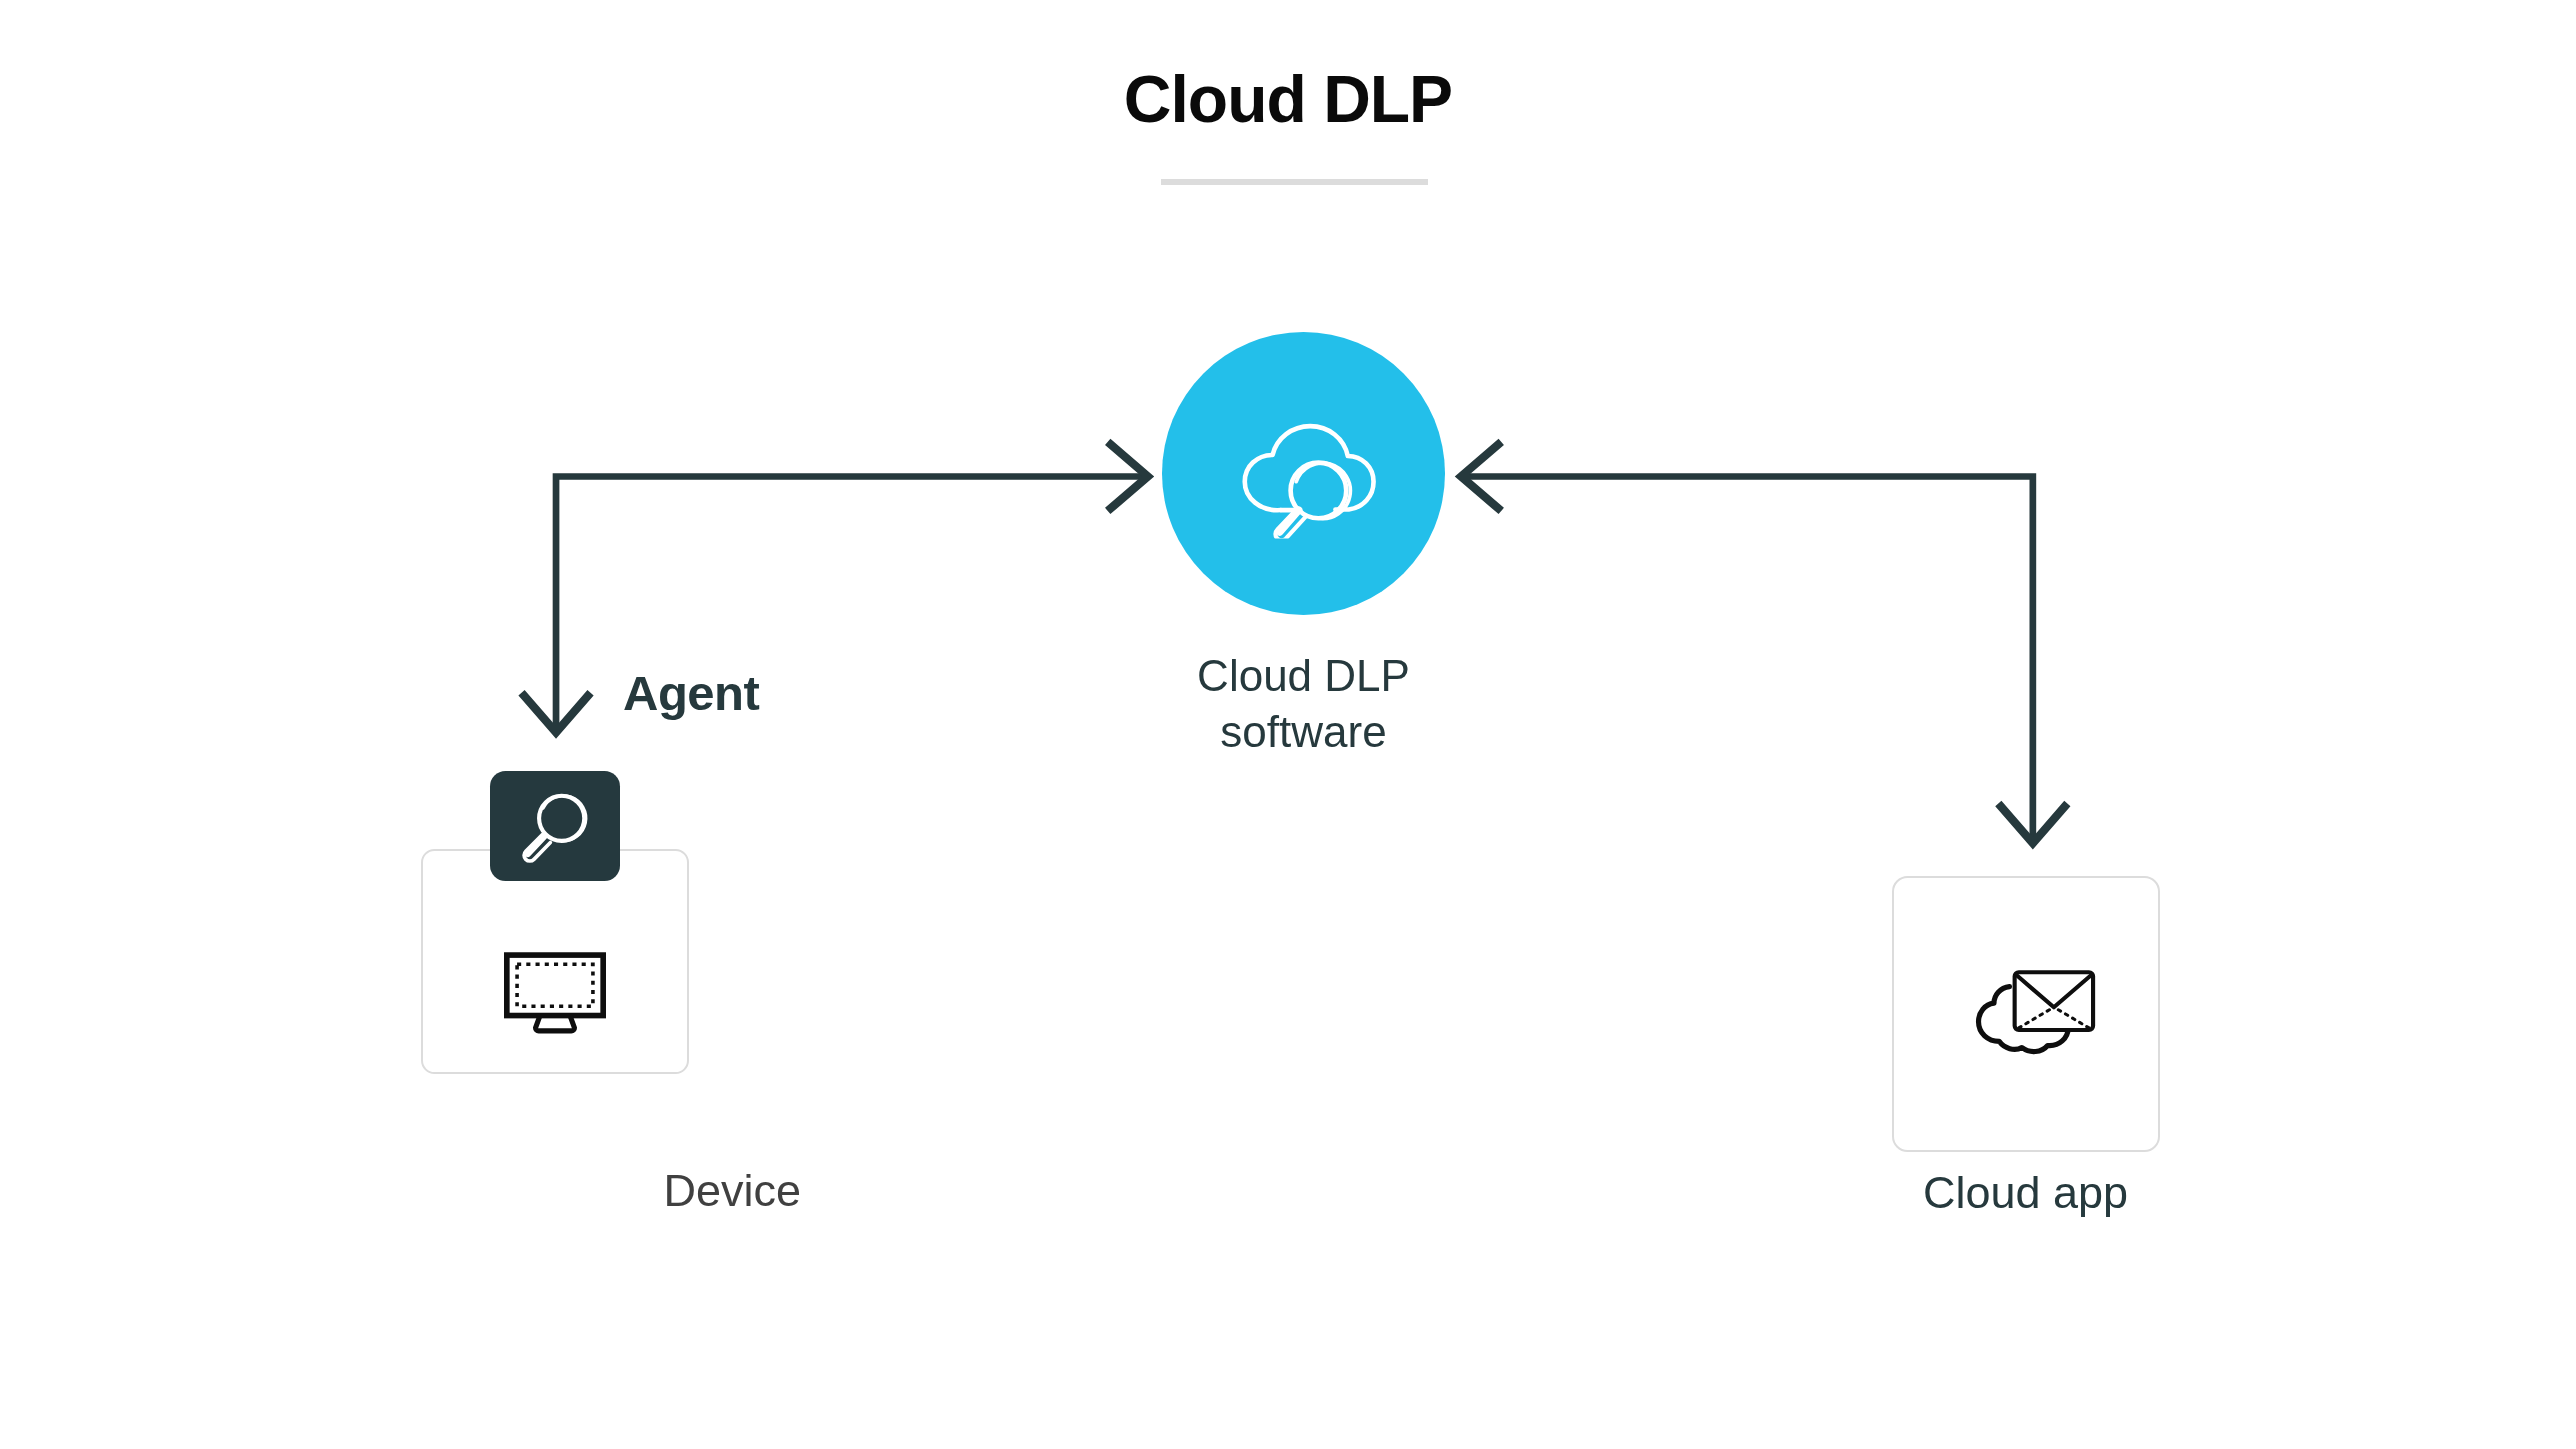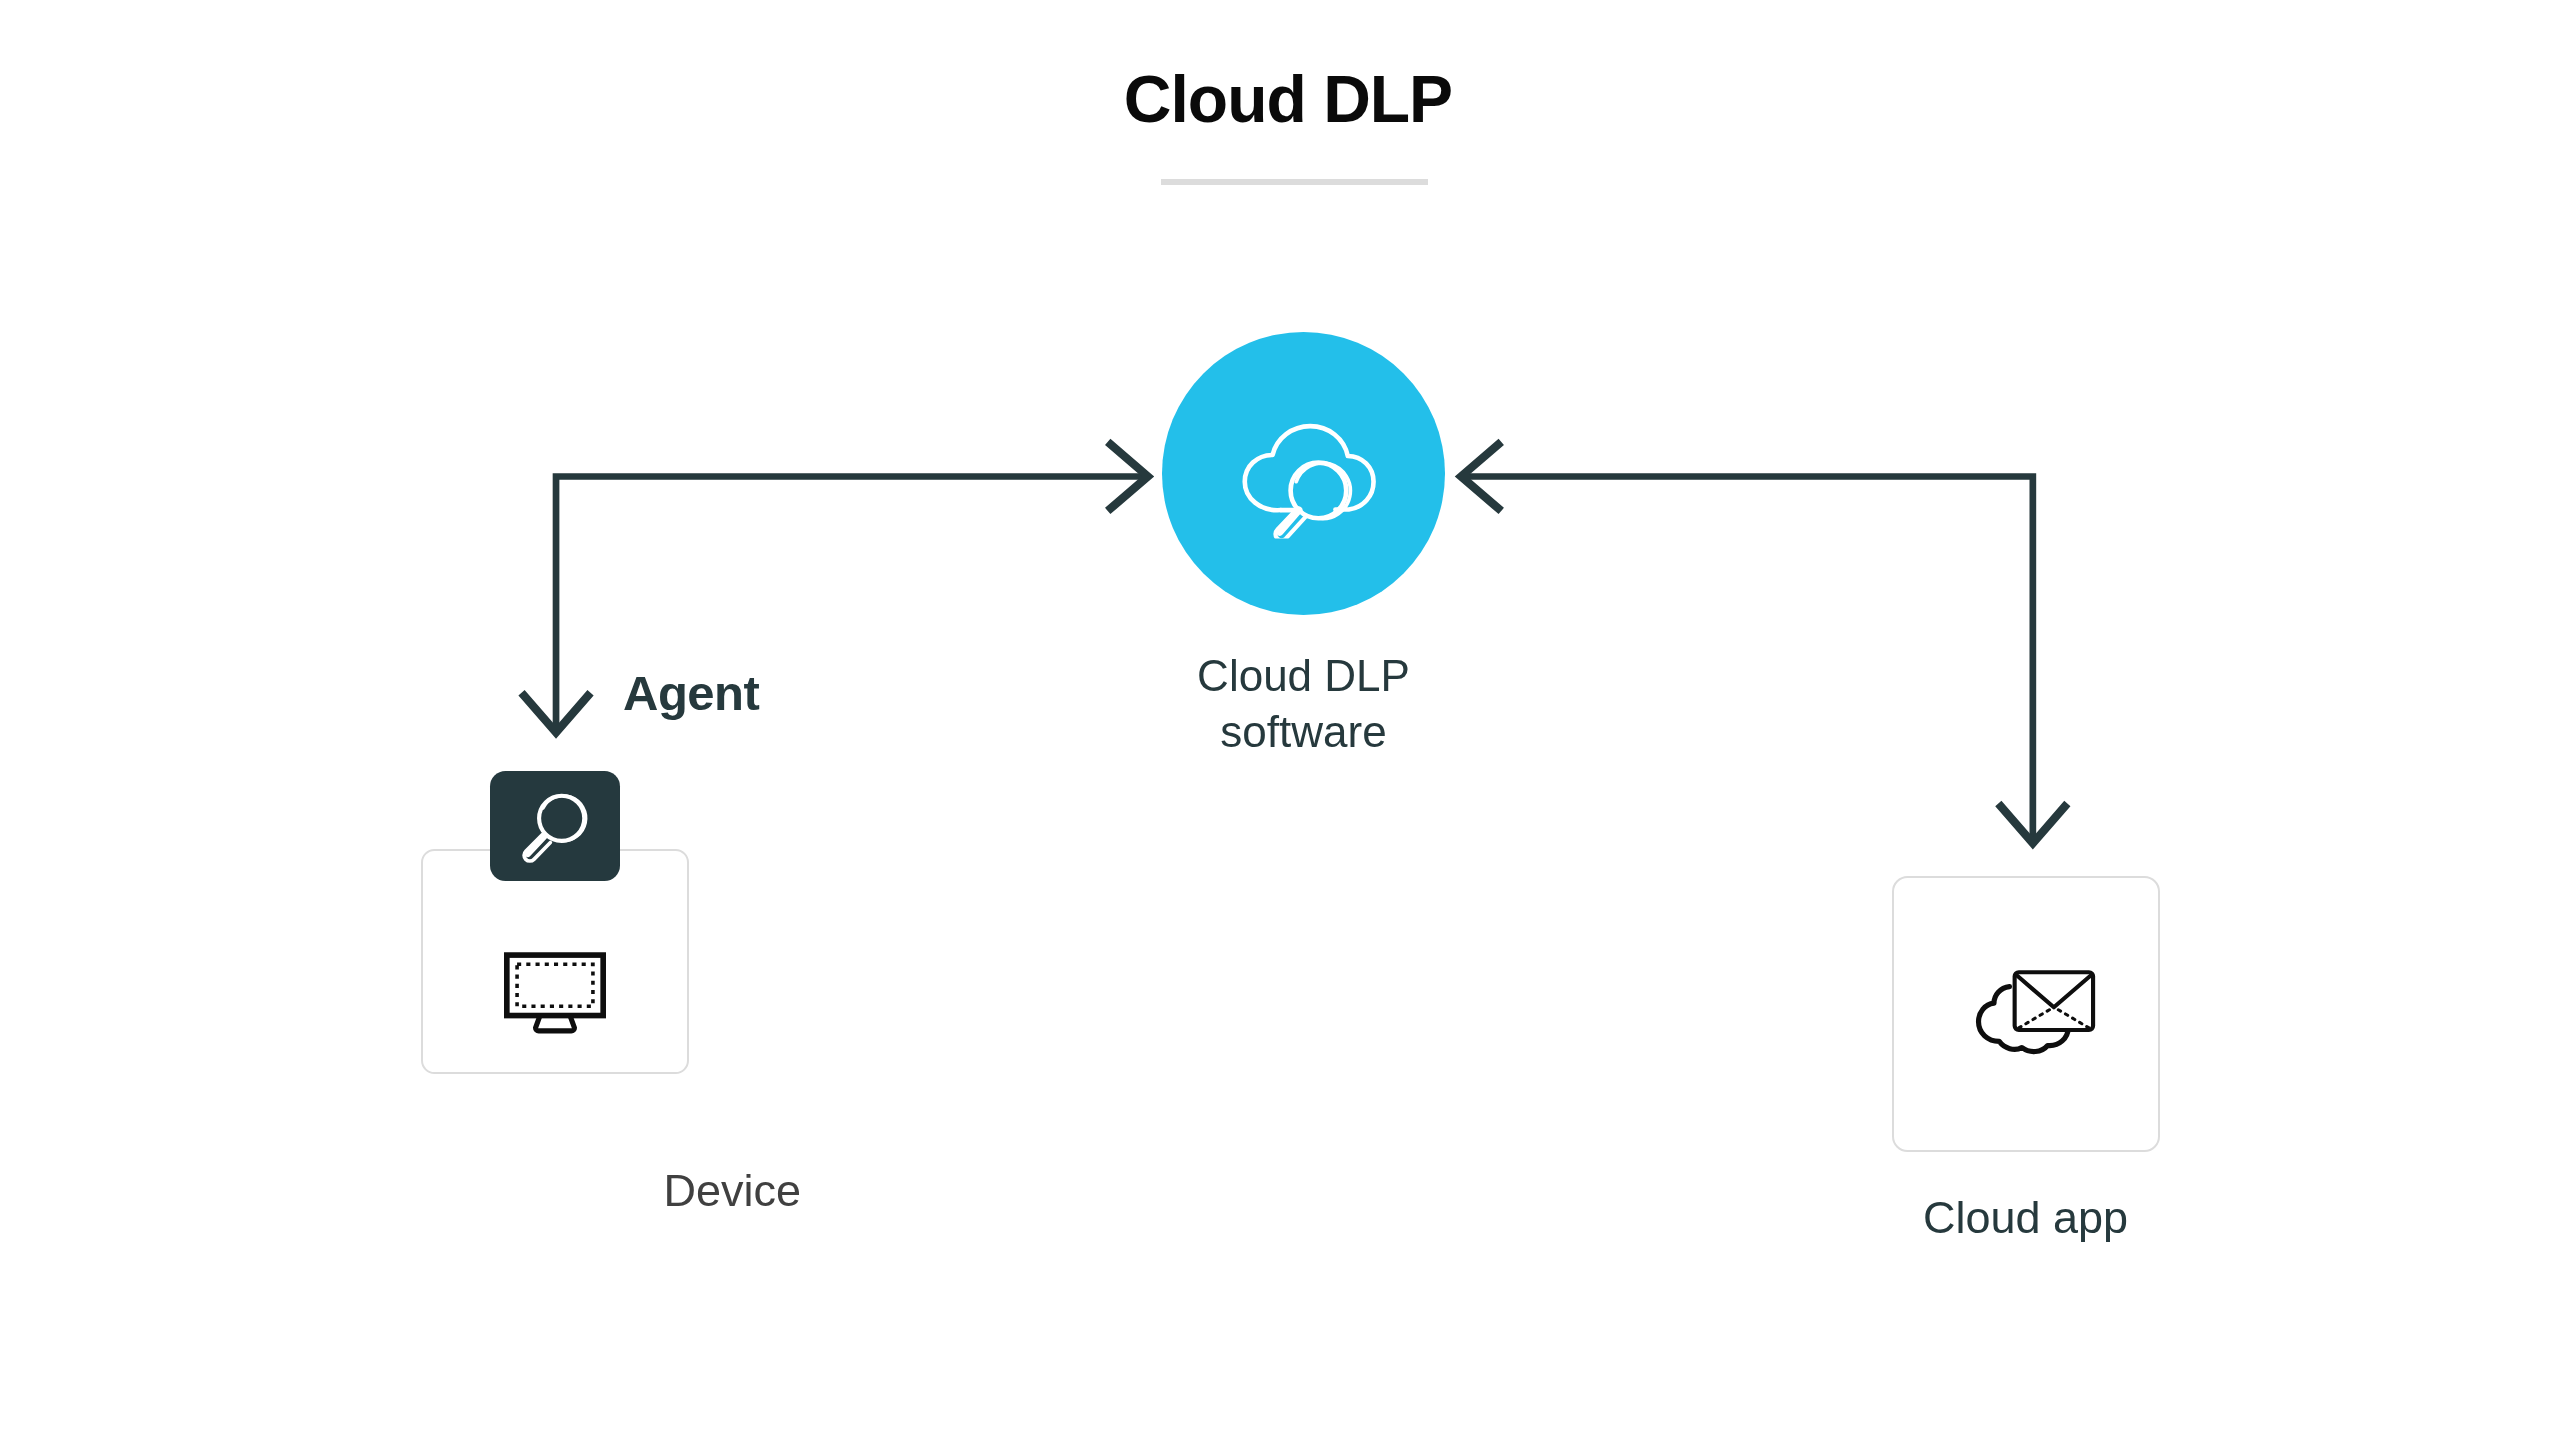--- a/index.html
+++ b/index.html
@@ -157,21 +157,20 @@
   }
   .cloudapp-label {
     position: absolute;
     left: 1768px;
     top: 1167px;
     width: 515px;
     text-align: center;
     font-size: 45px;
     font-weight: normal;
     color: #26393d;
-    margin-top: 25px;
   }
 </style>
 </head>
 <body>
 
 <div id="canvas">
 
   <div class="title">Cloud DLP</div>
   <div class="title-rule"></div>
 

